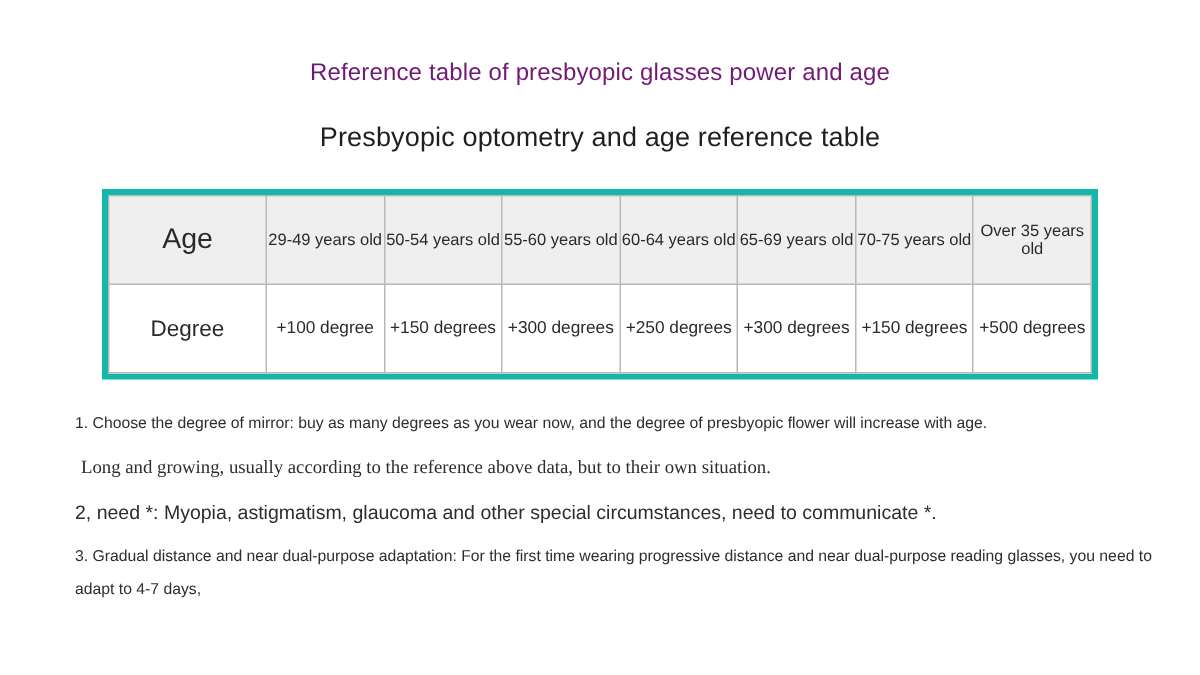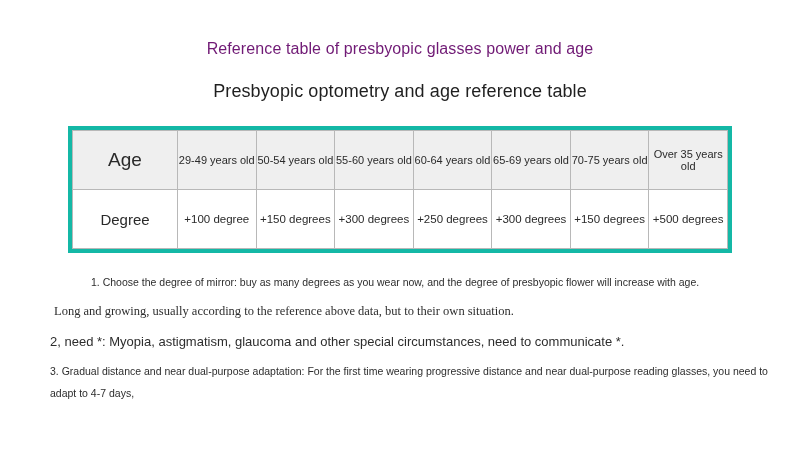--- a/index.html
+++ b/index.html
@@ -87,21 +87,21 @@
   }
   .note-md {
     font-size: 12.5px;
     line-height: 22px;
     padding-left: 4px;
   }
   .note-lg {
     font-size: 13px;
     line-height: 22px;
   }
-  .note-spacer-1 { margin-top: 6px; margin-left: 41px; }
+  .note-spacer-1 { margin-top: 6px; }
   .note-spacer-2 { margin-top: 7px; font-family: Liberation Serif, serif; }
   .note-spacer-3 { margin-top: 9px; }
   .note-spacer-4 { margin-top: 7px; }
 </style>
 </head>
 <body>
 
 <div class="page">
 
   <h1 class="title-main">Reference table of presbyopic glasses power and age</h1>

